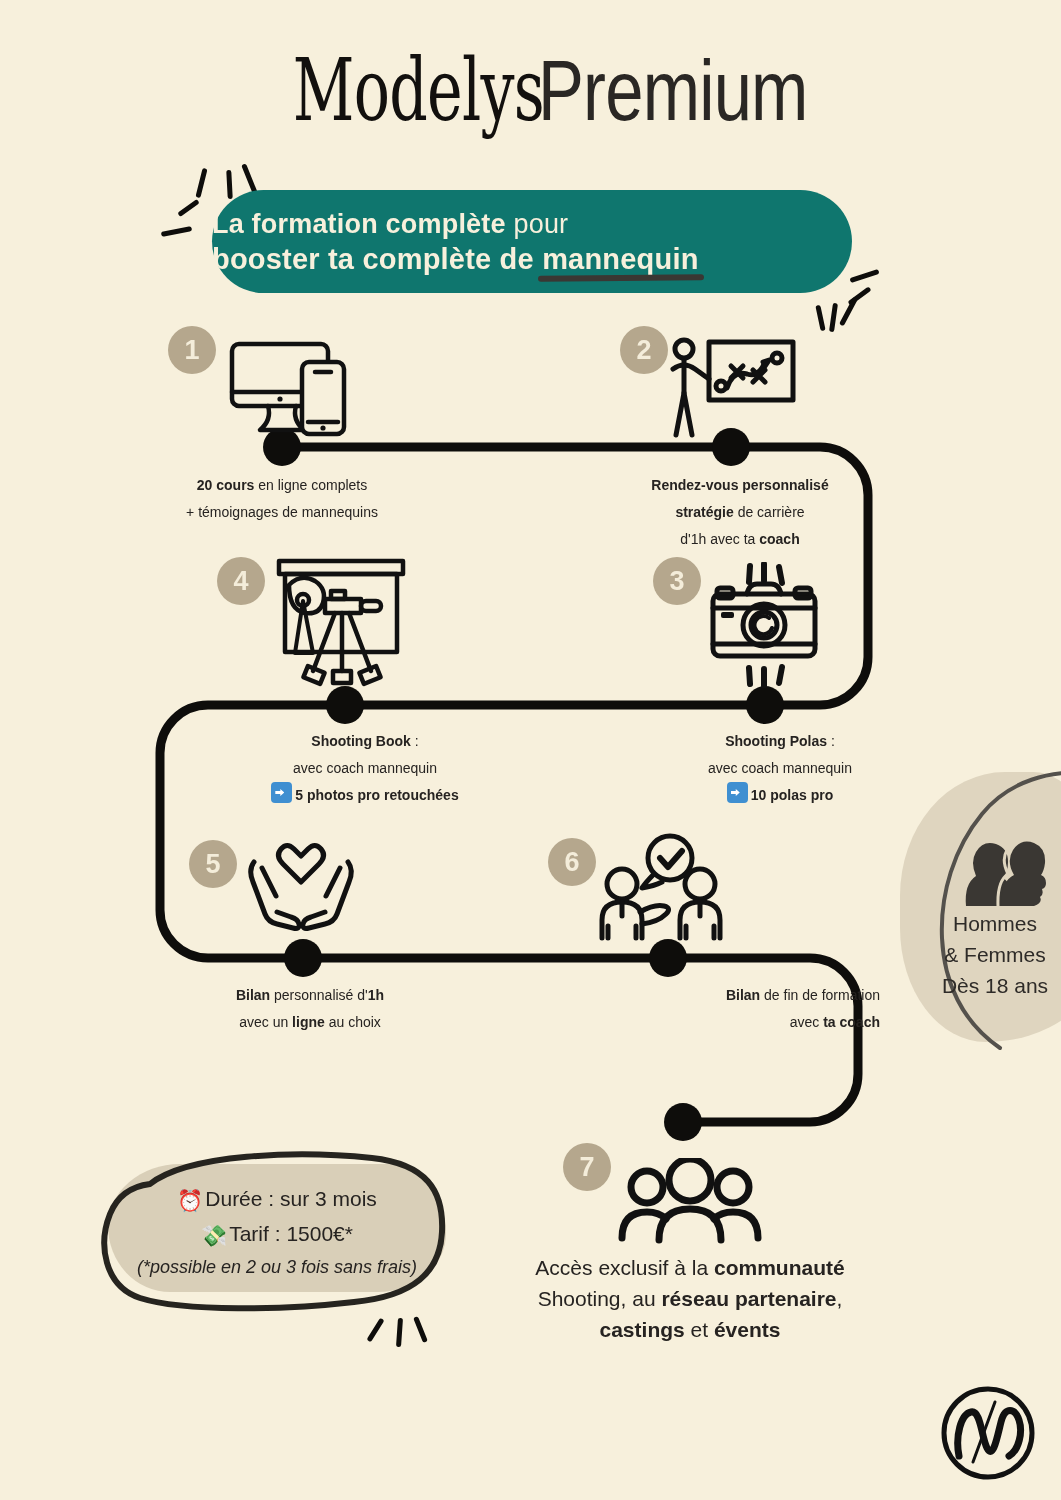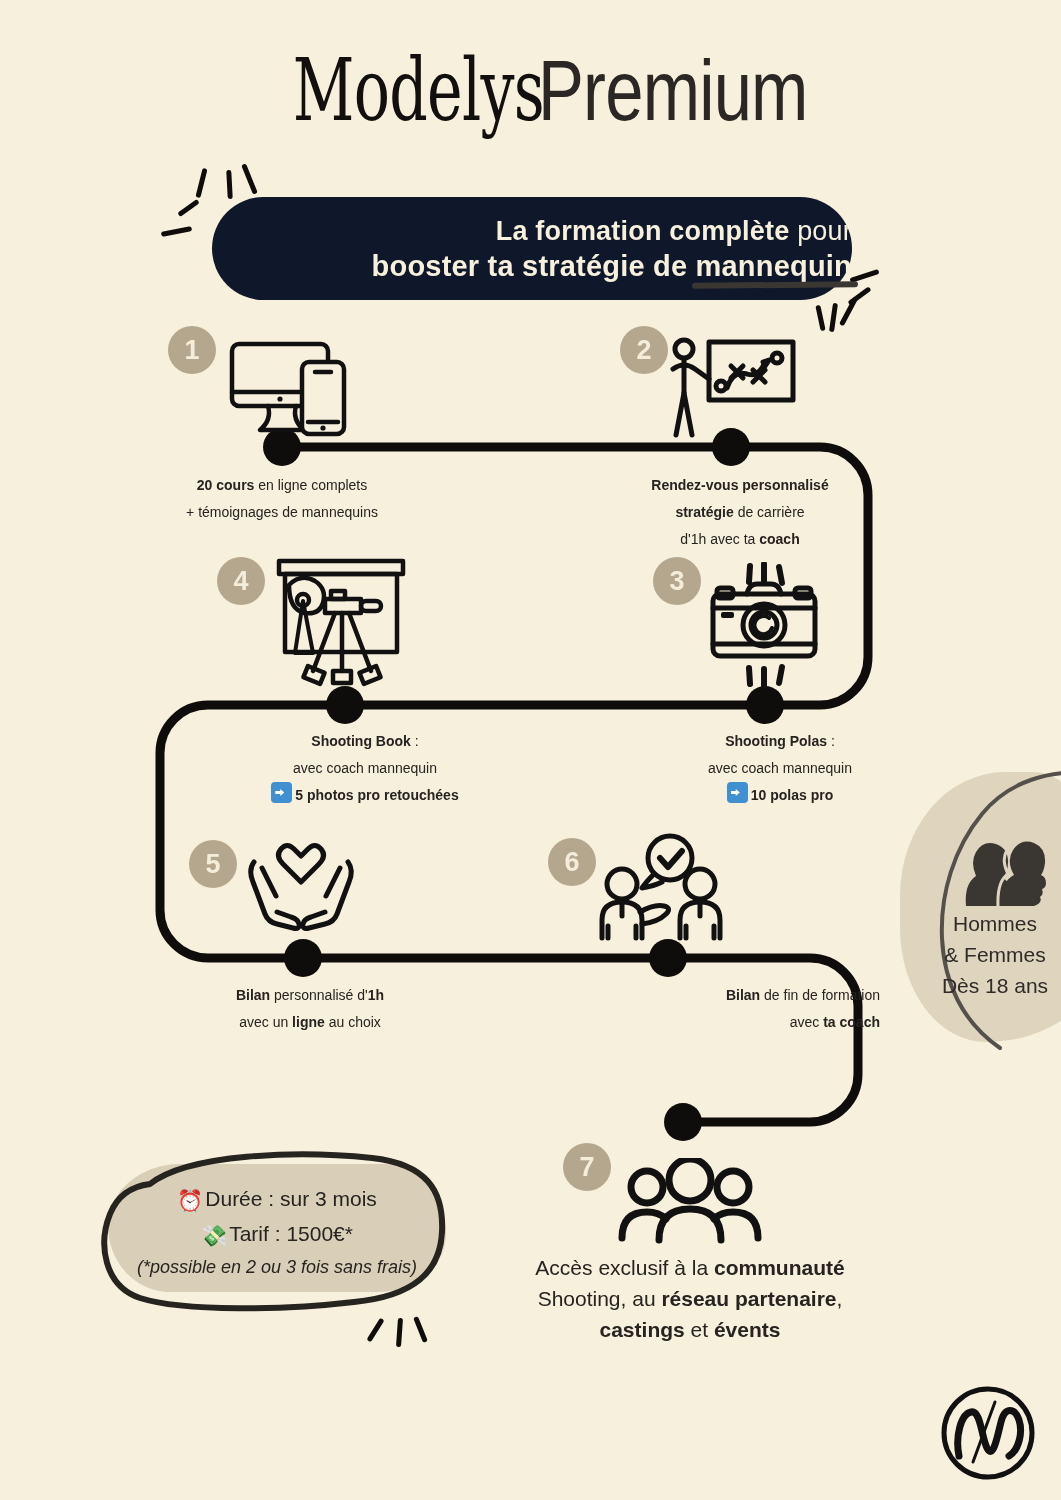--- a/index.html
+++ b/index.html
@@ -36,24 +36,24 @@
     font-weight:400;
     color:#2A2724;
     transform:scaleX(.80);
     display:inline-block;
     transform-origin:left center;
     margin-left:-6px;
   }
 
   
   .banner{
-    position:absolute;left:212px;top:197px;width:640px;height:103px;
-    background:#0f172a;
+    position:absolute;left:212px;top:190px;width:640px;height:103px;
+    background:#0f766e;
     border-radius:52px;
-    display:flex;flex-direction:column;align-items:flex-end;justify-content:center;
+    display:flex;flex-direction:column;align-items:flex-start;justify-content:center;
     color:#F7F0DC;
     z-index:4;
   }
   .banner .l1{font-size:27px;line-height:34px;letter-spacing:.2px;}
   .banner .l2{font-size:29px;line-height:36px;letter-spacing:.2px;}
   .b-strong{font-weight:700;}
   .b-reg{font-weight:400;}
   .ul-word{position:relative;font-weight:700;}
   .ul-word .stroke{
     position:absolute;left:-4px;right:-6px;bottom:-6px;height:6px;
@@ -140,21 +140,21 @@
     <div class="ray" style="left:831px;top:303px;width:5px;height:29px;transform:rotate(8deg);"></div>
     <div class="ray" style="left:818px;top:305px;width:5px;height:26px;transform:rotate(-12deg);"></div>
   </div>
 
   <div class="banner">
     <div class="l1">
       <span class="b-strong">La formation complète</span>
       <span class="b-reg">pour</span>
     </div>
     <div class="l2">
-      <span class="b-strong">booster ta stratégie de</span>
+      <span class="b-strong">booster ta complète de</span>
       <span class="ul-word"><span>mannequin</span><span class="stroke"></span></span>
     </div>
   </div>
 
   <svg id="path-layer" viewBox="0 0 1061 1500">
     <path d="M282,447 H820 A48,48 0 0 1 868,495 V657 A48,48 0 0 1 820,705 H208
              A48,48 0 0 0 160,753 V910 A48,48 0 0 0 208,958 H810
              A48,48 0 0 1 858,1006 V1074 A48,48 0 0 1 810,1122 H683" fill="none" stroke="#0E0D0B" stroke-width="9" stroke-linecap="round"></path>
     <circle cx="282" cy="447" r="19" fill="#0E0D0B"></circle>
     <circle cx="731" cy="447" r="19" fill="#0E0D0B"></circle>

